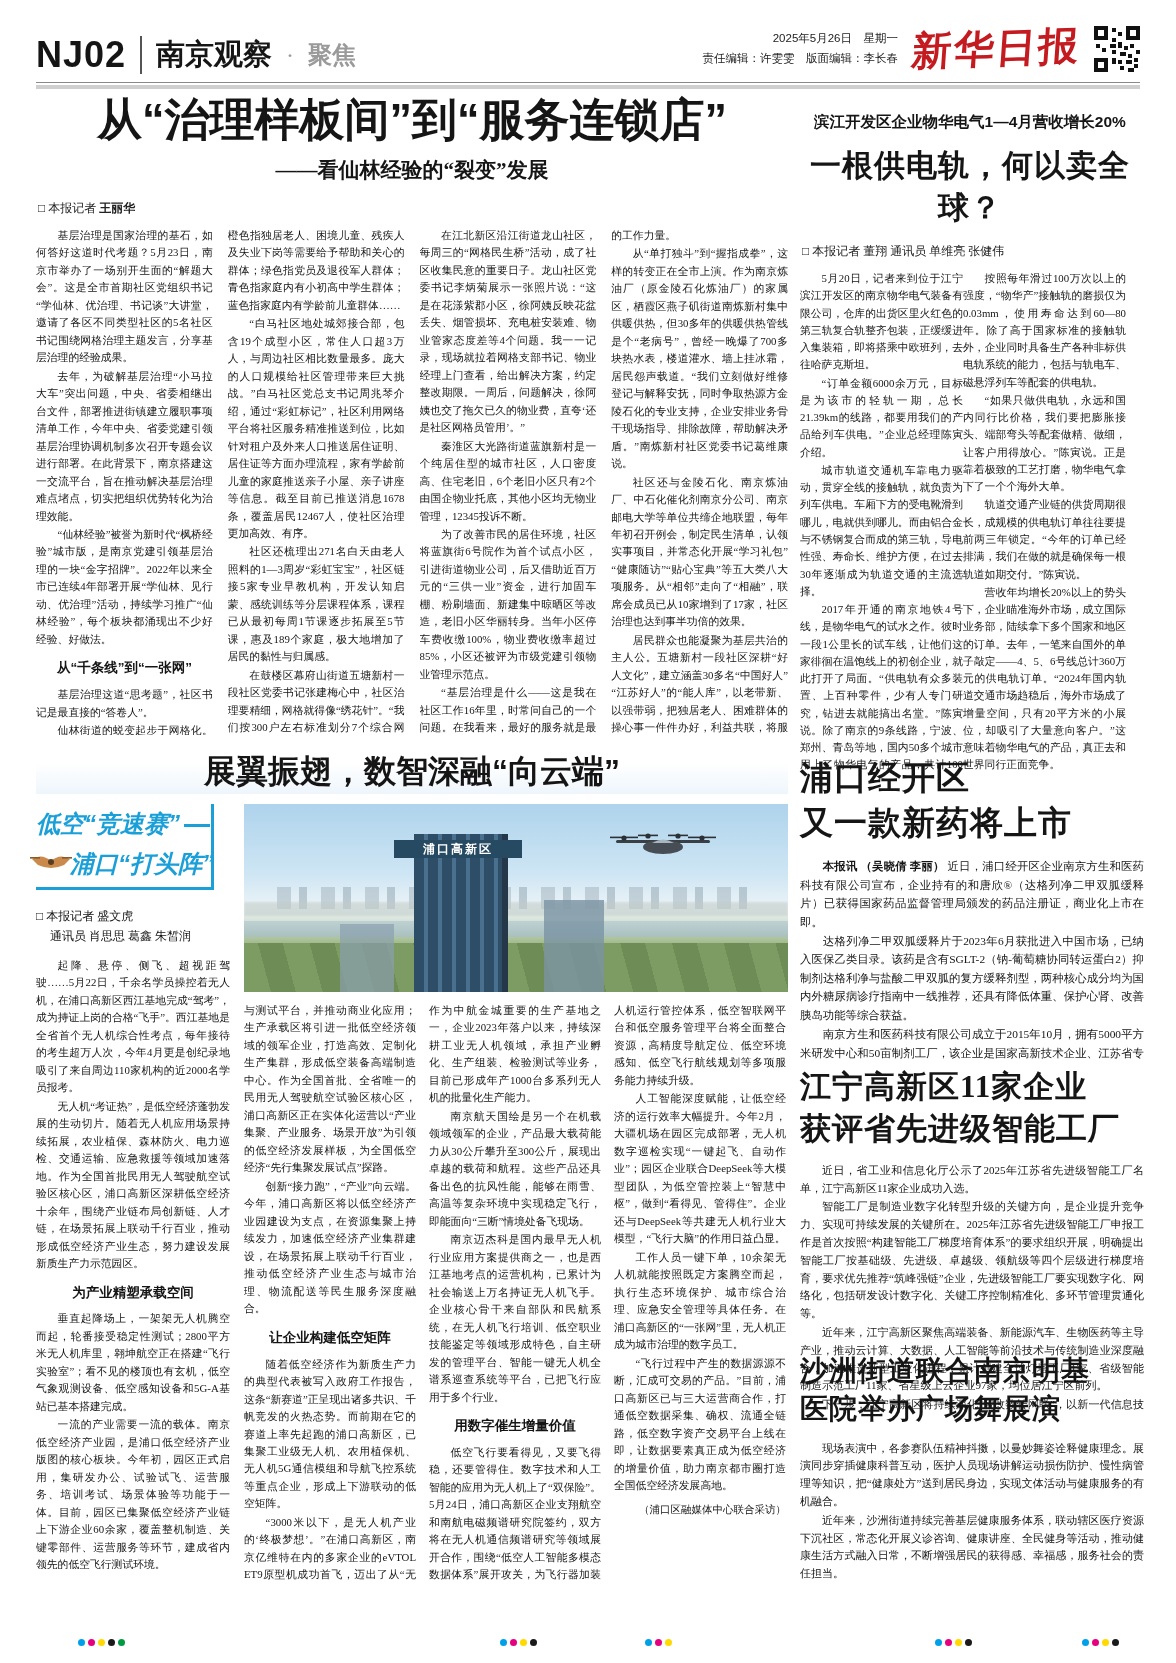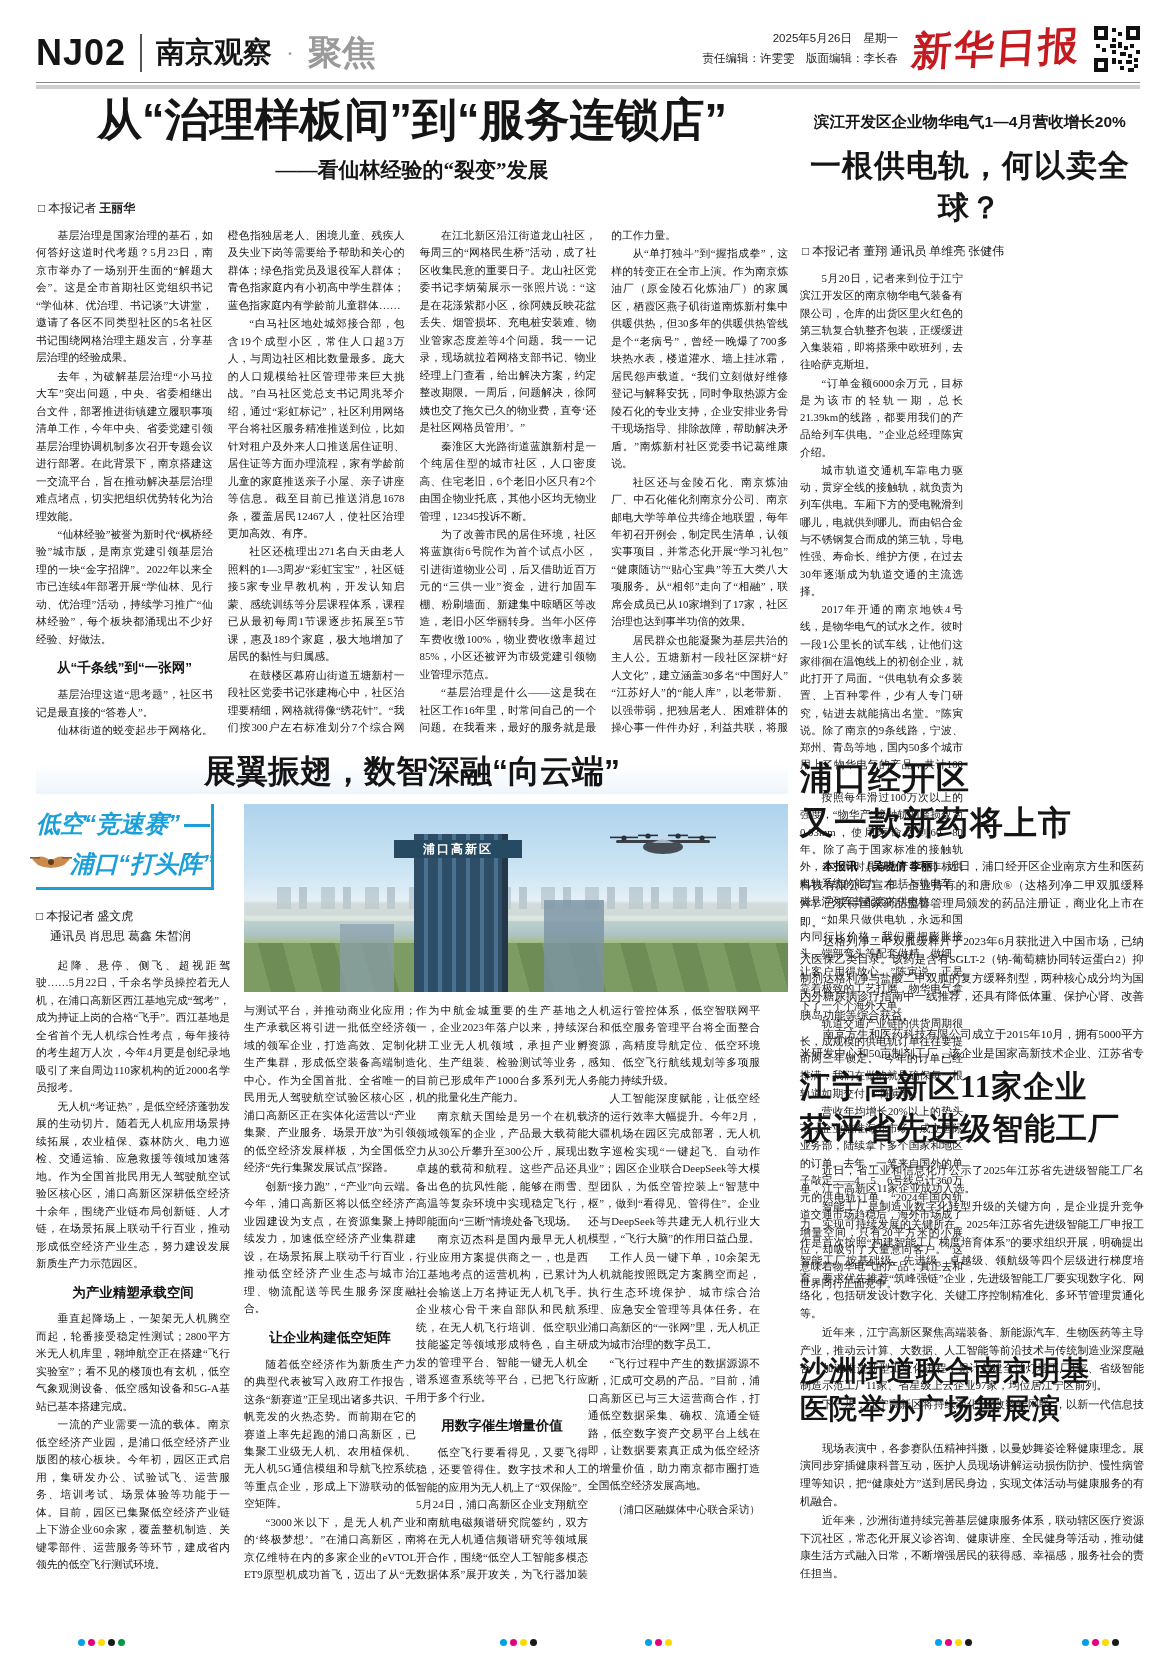--- a/index.html
+++ b/index.html
@@ -4,21 +4,21 @@
 <style>
   html,body{margin:0;padding:0;}
   body{width:1176px;height:1663px;position:relative;background:#fff;color:#151515;
        font-family:"Liberation Serif","DejaVu Serif",serif;overflow:hidden;}
   
   .hdr{position:absolute;left:36px;right:36px;top:20px;height:56px;display:flex;justify-content:space-between;align-items:flex-end;}
   .hdr-left{display:flex;align-items:center;gap:14px;}
   .pageno{font-family:"Liberation Sans",sans-serif;font-size:36px;font-weight:600;letter-spacing:1px;}
   .hdr-sep{width:2px;height:38px;background:#555;}
   .secname{font-family:"Liberation Sans",sans-serif;font-size:29px;font-weight:900;}
-  .secsub{font-family:"Liberation Sans",sans-serif;font-size:34px;font-weight:700;color:#9a9a9a;}
+  .secsub{font-family:"Liberation Sans",sans-serif;font-size:24px;font-weight:700;color:#9a9a9a;}
   .secdot{color:#9a9a9a;font-size:24px;}
   .hdr-right{display:flex;align-items:center;gap:14px;}
   .dateblk{text-align:right;font-size:11.5px;line-height:1.7;color:#222;font-family:"Liberation Sans",sans-serif;}
   .masthead{font-size:40px;font-weight:900;color:#c41b20;font-family:"Liberation Serif",serif;
             transform:skewX(-6deg) rotate(-2deg);letter-spacing:2px;}
   .hdr-rule{position:absolute;left:36px;right:36px;top:82px;border-top:1.5px solid #8a8a8a;}
   .hdr-rule:after{content:"";position:absolute;left:0;right:0;top:2px;height:4px;background:#cfcfcf;}
   
   .para{margin:0 0 1px 0;text-indent:2em;text-align:justify;}
   .para.cont{text-indent:0;}
@@ -32,21 +32,21 @@
               text-align:center;margin:0;letter-spacing:0px;line-height:1.15;}
   .main-sub{font-size:21px;font-weight:700;text-align:center;margin:10px 0 0 0;}
   .main-byline{margin:16px 0 10px 2px;}
   .cols{display:flex;gap:15px;}
   .col{width:177px;height:508px;overflow:hidden;font-size:10.8px;line-height:1.62;}
   
   .rail-art{position:absolute;left:800px;top:100px;width:340px;}
   .rail-kicker{font-family:"Liberation Sans",sans-serif;font-weight:700;font-size:15.5px;text-align:center;margin:12px;}
   .rail-title{font-size:31px;font-weight:900;text-align:center;margin:10px 0 0 0;letter-spacing:1px;}
   .rail-byline{margin:14px 0 10px 2px;}
-  .rail-cols{display:flex;gap:14px;flex-direction:column;}
+  .rail-cols{display:flex;}
   .rail-col{width:163px;height:505px;overflow:hidden;font-size:10.8px;line-height:1.6;}
   
   .feature{position:absolute;left:36px;top:748px;width:752px;}
   .feat-kicker{font-family:"Liberation Sans",sans-serif;font-weight:900;font-size:21px;margin:0 0 4px 0;}
   .feat-title{font-family:"Liberation Sans",sans-serif;font-weight:900;font-size:32px;text-align:center;
               margin:2px 0 10px 0;background:linear-gradient(180deg,#fff 30%,#eef6fc 100%);}
   .feat-body{display:flex;gap:14px;}
   .feat-left{width:194px;flex:none;}
   .ribbon{position:relative;border-right:3px solid #1b9fd8;border-bottom:3px solid #1b9fd8;
           padding:4px 10px 28px 0;width:178px;height:86px;box-sizing:border-box;}
@@ -69,21 +69,21 @@
   .tower{position:absolute;left:170px;top:30px;width:88px;height:158px;
          background:repeating-linear-gradient(90deg,#2e4d66 0 10px,#49708e 10px 14px);box-shadow:6px 0 0 #24384a;}
   .tower-sign{position:absolute;left:150px;top:36px;width:128px;height:18px;background:#274a63;
               color:#fff;font-size:12px;font-weight:700;text-align:center;line-height:18px;
               font-family:"Liberation Sans",sans-serif;letter-spacing:2px;}
   .tower2{position:absolute;left:300px;top:96px;width:60px;height:92px;background:#7b93a4;opacity:.8;}
   .tower3{position:absolute;left:96px;top:120px;width:54px;height:68px;background:#8aa0ae;opacity:.7;}
   .greens{position:absolute;left:0;bottom:0;width:100%;height:26%;
           background:repeating-linear-gradient(75deg,#7d9c64 0 26px,#6e8d56 26px 50px);}
   .evtol{position:absolute;right:70px;top:18px;}
-  .feat-cols{display:flex;margin-top:10px;align-items:center;}
+  .feat-cols{display:flex;gap:13px;margin-top:10px;align-items:center;}
   .fcol{width:172px;height:578px;overflow:hidden;font-size:10.8px;line-height:1.62;}
   .caption{font-size:10.5px;text-align:right;margin:6px 0 0 0;}
   
   .news-rail{position:absolute;left:800px;top:748px;width:344px;height:880px;}
   .news{position:absolute;left:0;width:344px;}
   .news1{top:8px;}  .news2{top:318px;} .news3{top:604px;}
   .news-title{font-weight:900;font-size:33px;line-height:1.35;margin:0 0 12px 0;letter-spacing:1px;}
   .news2 .news-title{font-size:31px;}
   .news3 .news-title{font-size:28px;}
   .news-text{font-size:11.4px;line-height:1.62;overflow:hidden;}

